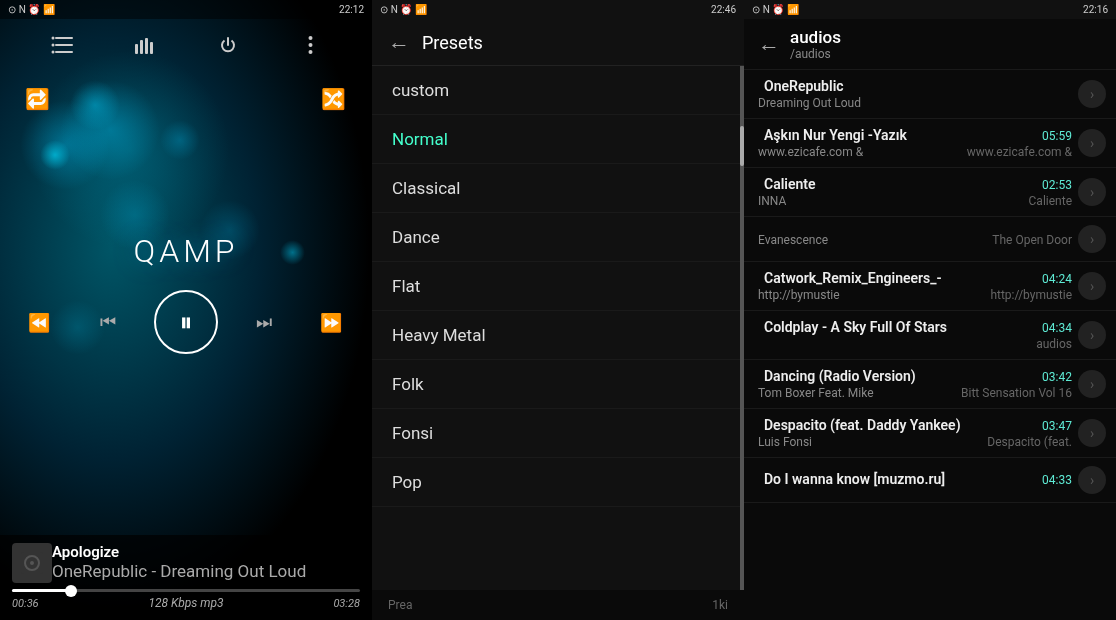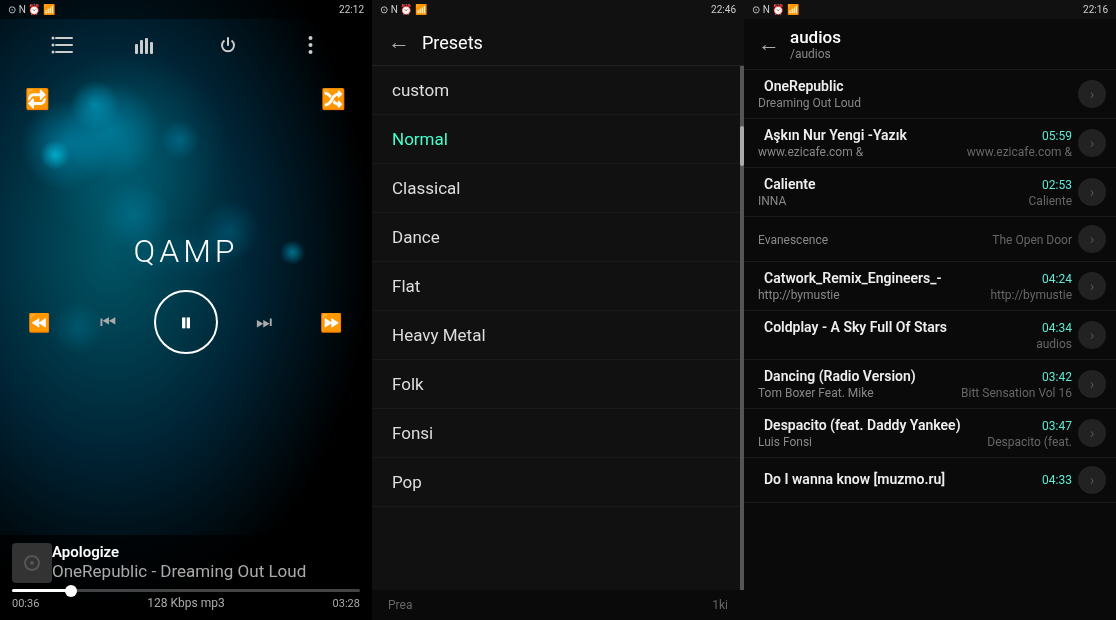--- a/index.html
+++ b/index.html
@@ -126,21 +126,21 @@
     }
     .progress-bar-fill {
       height: 100%; background: #fff; border-radius: 2px;
       position: relative;
     }
     .progress-dot {
       width: 12px; height: 12px; border-radius: 50%; background: #fff;
       position: absolute; right: -6px; top: -4.5px;
     }
     .time-row {
-      display: flex; justify-content: space-between; align-items: center;
+      display: flex; justify-content: space-between; align-items: center; font-style: italic;
     }
     .time-label { font-size: 11px; color: #aaa; }
     .time-quality { font-size: 12px; color: #aaa; }
 
     
     .presets-panel {
       width: 372px;
       height: 620px;
       background: #111;
       display: flex;

